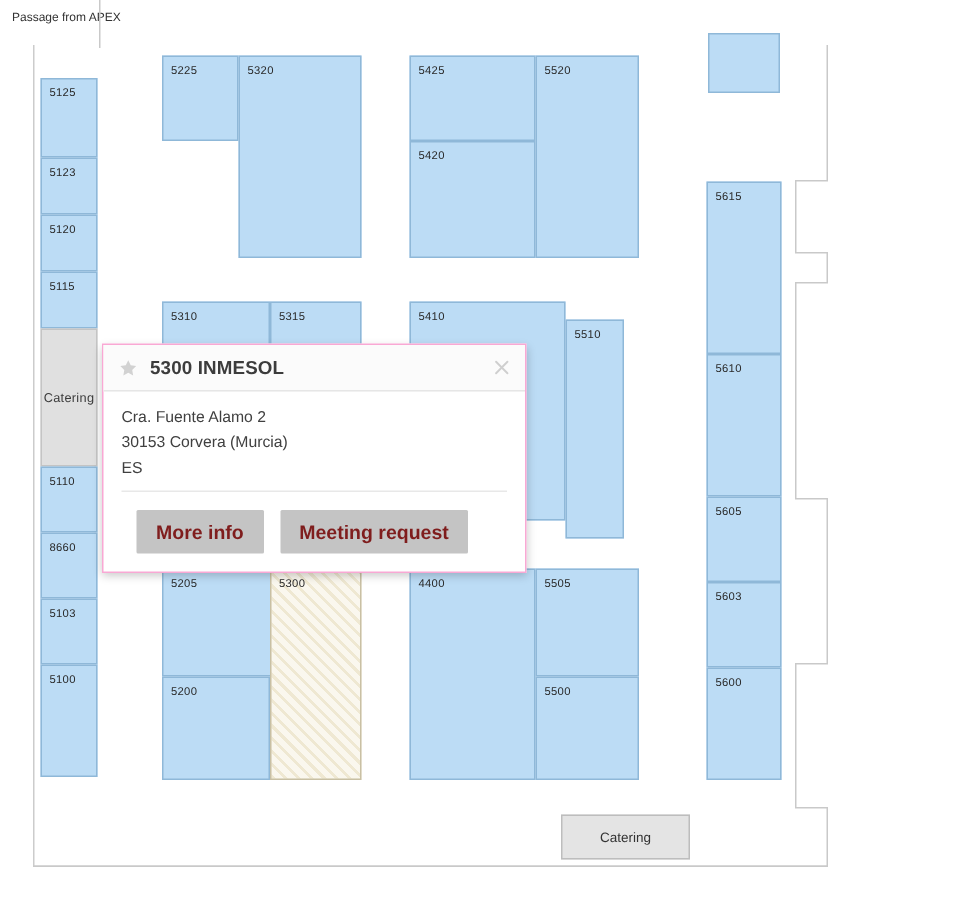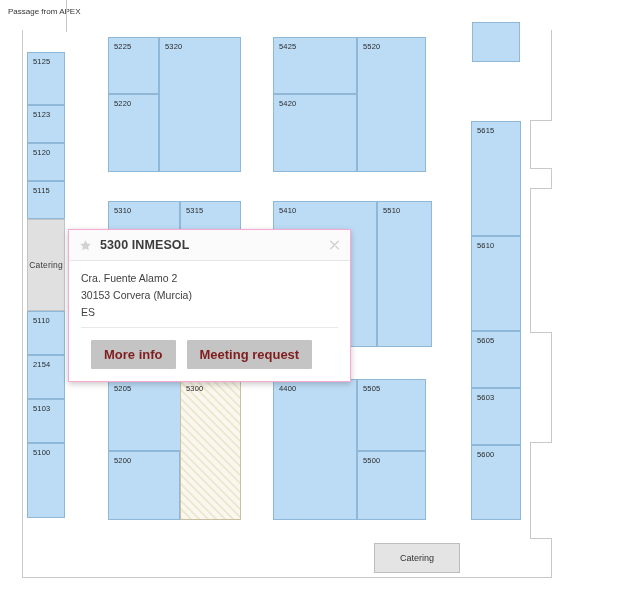--- a/index.html
+++ b/index.html
@@ -207,35 +207,32 @@
   <div class="booth" style="left:27px; top:181px; width:38px; height:38px;">
     <span class="booth-label">5115</span>
   </div>
   <div class="booth service" style="left:27px; top:219px; width:38px; height:92px;">
     <span class="booth-label">Catering</span>
   </div>
   <div class="booth" style="left:27px; top:311px; width:38px; height:44px;">
     <span class="booth-label">5110</span>
   </div>
   <div class="booth" style="left:27px; top:355px; width:38px; height:44px;">
-    <span class="booth-label">2154</span>
+    <span class="booth-label">8660</span>
   </div>
   <div class="booth" style="left:27px; top:399px; width:38px; height:44px;padding-left:32px;">
     <span class="booth-label">5103</span>
   </div>
   <div class="booth" style="left:27px; top:443px; width:38px; height:75px;">
     <span class="booth-label">5100</span>
   </div>
 
   <div class="booth" style="left:108px; top:37px; width:51px; height:57px;">
     <span class="booth-label">5225</span>
   </div>
-  <div class="booth" style="left:108px; top:94px; width:51px; height:78px;">
-    <span class="booth-label">5220</span>
-  </div>
   <div class="booth" style="left:159px; top:37px; width:82px; height:135px;">
     <span class="booth-label">5320</span>
   </div>
 
   <div class="booth" style="left:273px; top:37px; width:84px; height:57px;">
     <span class="booth-label">5425</span>
   </div>
   <div class="booth" style="left:273px; top:94px; width:84px; height:78px;">
     <span class="booth-label">5420</span>
   </div>
@@ -247,21 +244,21 @@
 
   <div class="booth" style="left:108px; top:201px; width:72px; height:146px;">
     <span class="booth-label">5310</span>
   </div>
   <div class="booth" style="left:180px; top:201px; width:61px; height:146px;">
     <span class="booth-label">5315</span>
   </div>
   <div class="booth" style="left:273px; top:201px; width:104px; height:146px;">
     <span class="booth-label">5410</span>
   </div>
-  <div class="booth" style="left:377px; top:201px; width:55px; height:146px;">
+  <div class="booth" style="left:377px; top:213px; width:39px; height:146px;">
     <span class="booth-label">5510</span>
   </div>
 
   <div class="booth" style="left:108px; top:379px; width:96px; height:72px;">
     <span class="booth-label">5205</span>
   </div>
   <div class="booth" style="left:108px; top:451px; width:72px; height:69px;">
     <span class="booth-label">5200</span>
   </div>
   <div class="booth selected" style="left:180px; top:379px; width:61px; height:141px;">

